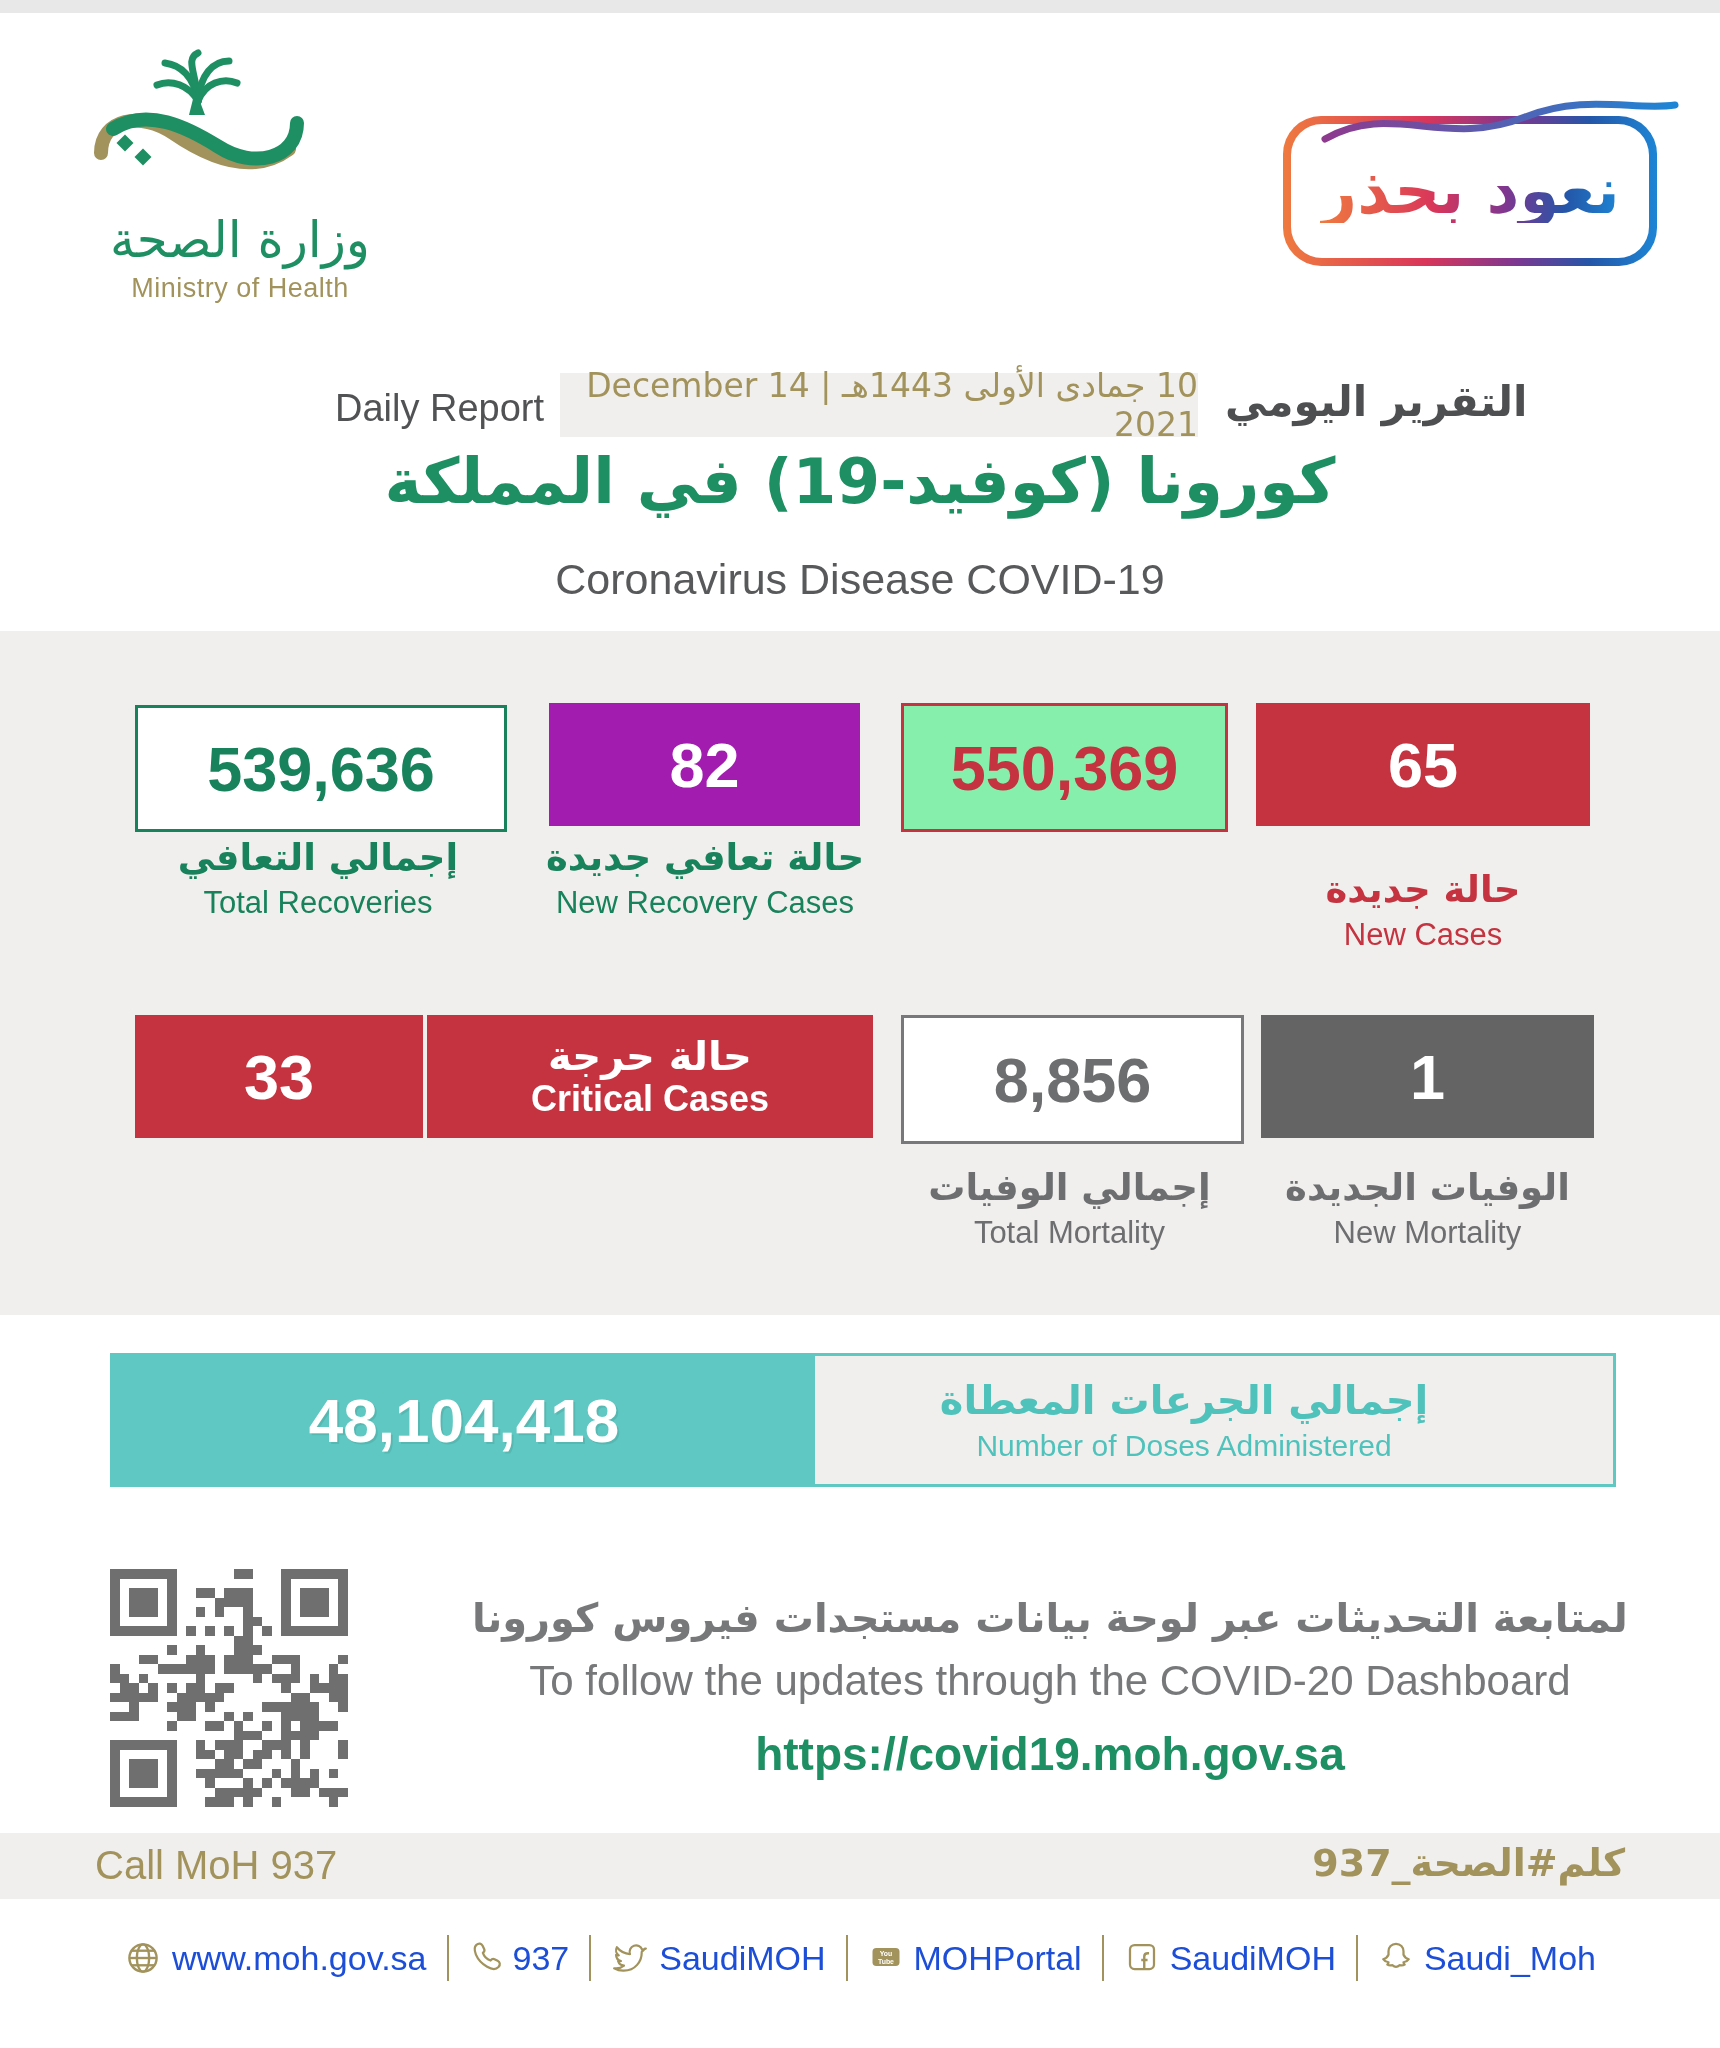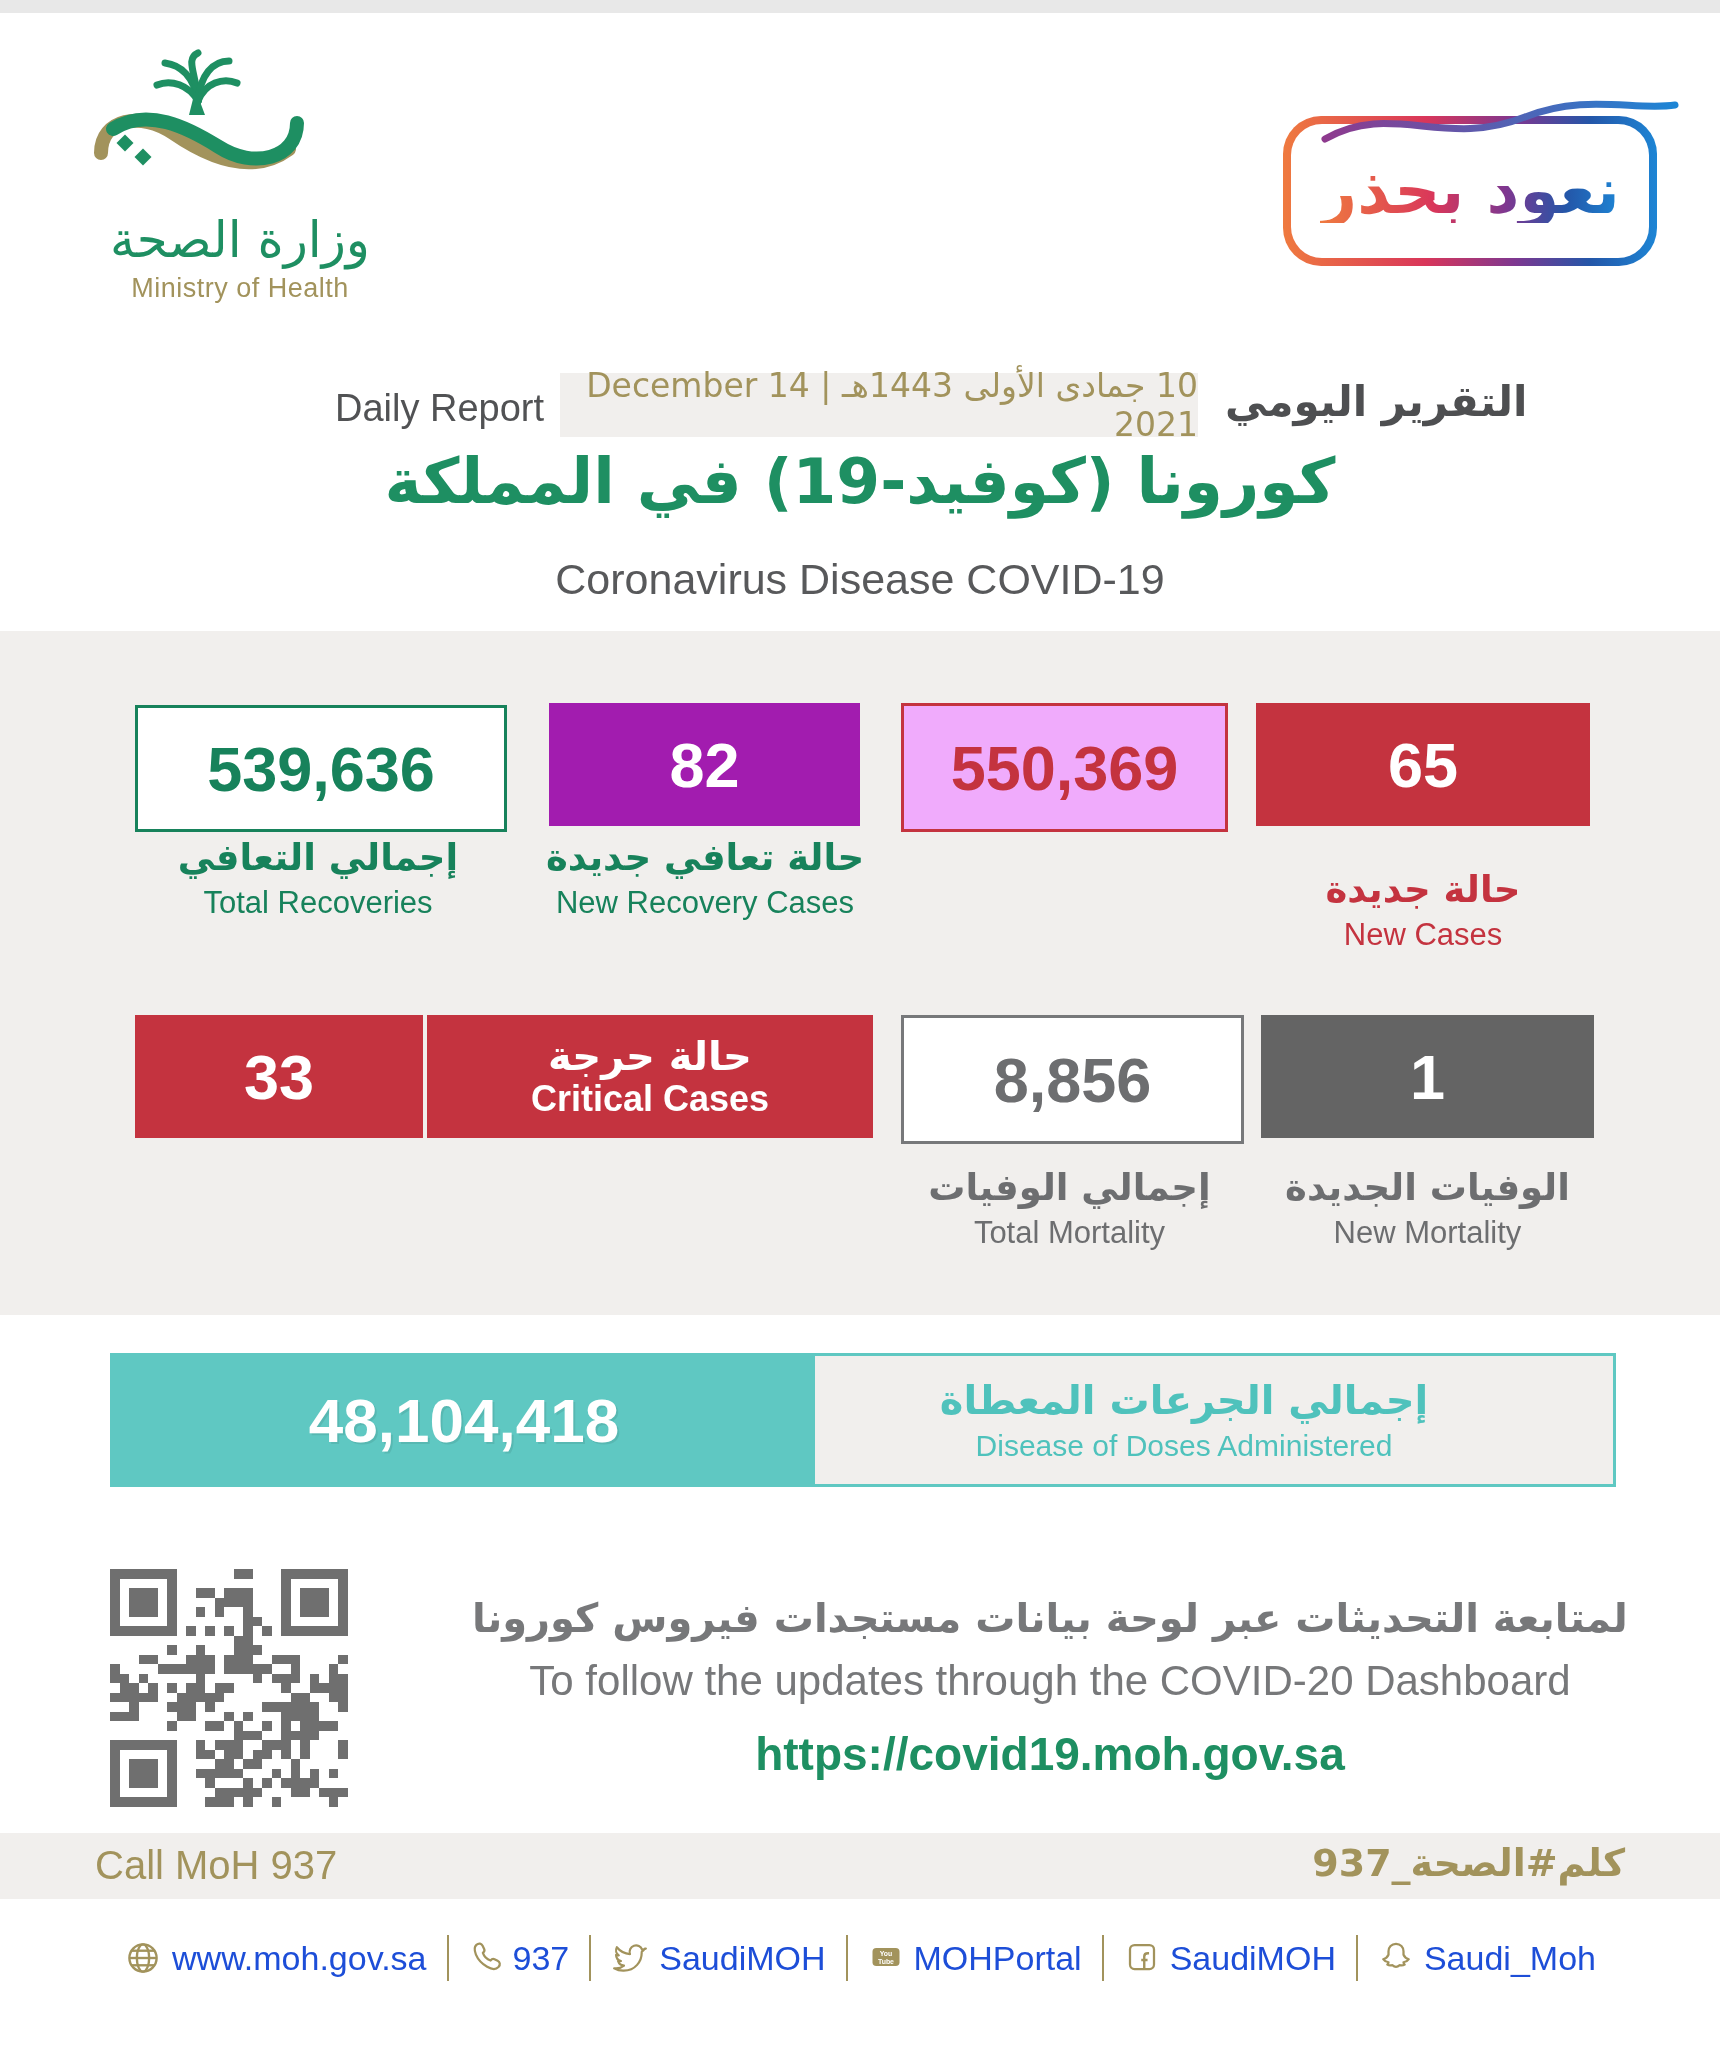--- a/index.html
+++ b/index.html
@@ -30,21 +30,21 @@
 
   .title-ar{left:0;right:0;top:432px;text-align:center;font-size:63px;font-weight:bold;color:#1E8F62;}
   .title-en{left:0;right:0;top:542px;text-align:center;font-size:43px;color:#58595B;}
 
   
   .stats-bg{left:0;top:618px;width:1720px;height:684px;background:#F1EFED;}
   .card{position:absolute;display:flex;align-items:center;justify-content:center;
         font-weight:bold;font-size:63px;}
   .outline-green{background:#fff;border:3px solid #17825B;color:#17825B;}
   .solid-green{background:#a21caf;color:#fff;}
-  .outline-red{background:#f0abfc;border:3px solid #C4333F;color:#C4333F;}
+  .outline-red{background:#86efac;border:3px solid #C4333F;color:#C4333F;}
   .solid-red{background:#C4333F;color:#fff;}
   .outline-gray{background:#fff;border:3px solid #77787A;color:#6D6E70;}
   .solid-gray{background:#646464;color:#fff;}
 
   .lbl{position:absolute;text-align:center;white-space:nowrap;}
   .lbl .a{font-family:"DejaVu Sans",sans-serif;font-size:37px;font-weight:bold;line-height:1.25;}
   .lbl .e{font-size:31px;margin-top:4px;}
   .lbl.green{color:#17825B;} .lbl.red{color:#C4333F;} .lbl.gray{color:#6D6E70;}
 
   .critical-box{left:427px;top:1002px;width:446px;height:123px;background:#C4333F;color:#fff;
@@ -178,21 +178,21 @@
   </div>
   <div class="lbl gray" style="left:1261px;top:1152px;width:333px;">
     <div class="a" dir="rtl">الوفيات الجديدة</div>
     <div class="e">New Mortality</div>
   </div>
 
   <div class="abs doses">
     <div class="doses-left">48,104,418</div>
     <div class="doses-right">
       <div class="a" dir="rtl">إجمالي الجرعات المعطاة</div>
-      <div class="e">Disease of Doses Administered</div>
+      <div class="e">Number of Doses Administered</div>
     </div>
   </div>
 
   <div class="abs qr"><svg viewBox="0 0 25 25" width="100%" height="100%" shape-rendering="crispEdges">
         <rect x="0" y="0" width="1" height="1"></rect>
         <rect x="1" y="0" width="1" height="1"></rect>
         <rect x="2" y="0" width="1" height="1"></rect>
         <rect x="3" y="0" width="1" height="1"></rect>
         <rect x="4" y="0" width="1" height="1"></rect>
         <rect x="5" y="0" width="1" height="1"></rect>

